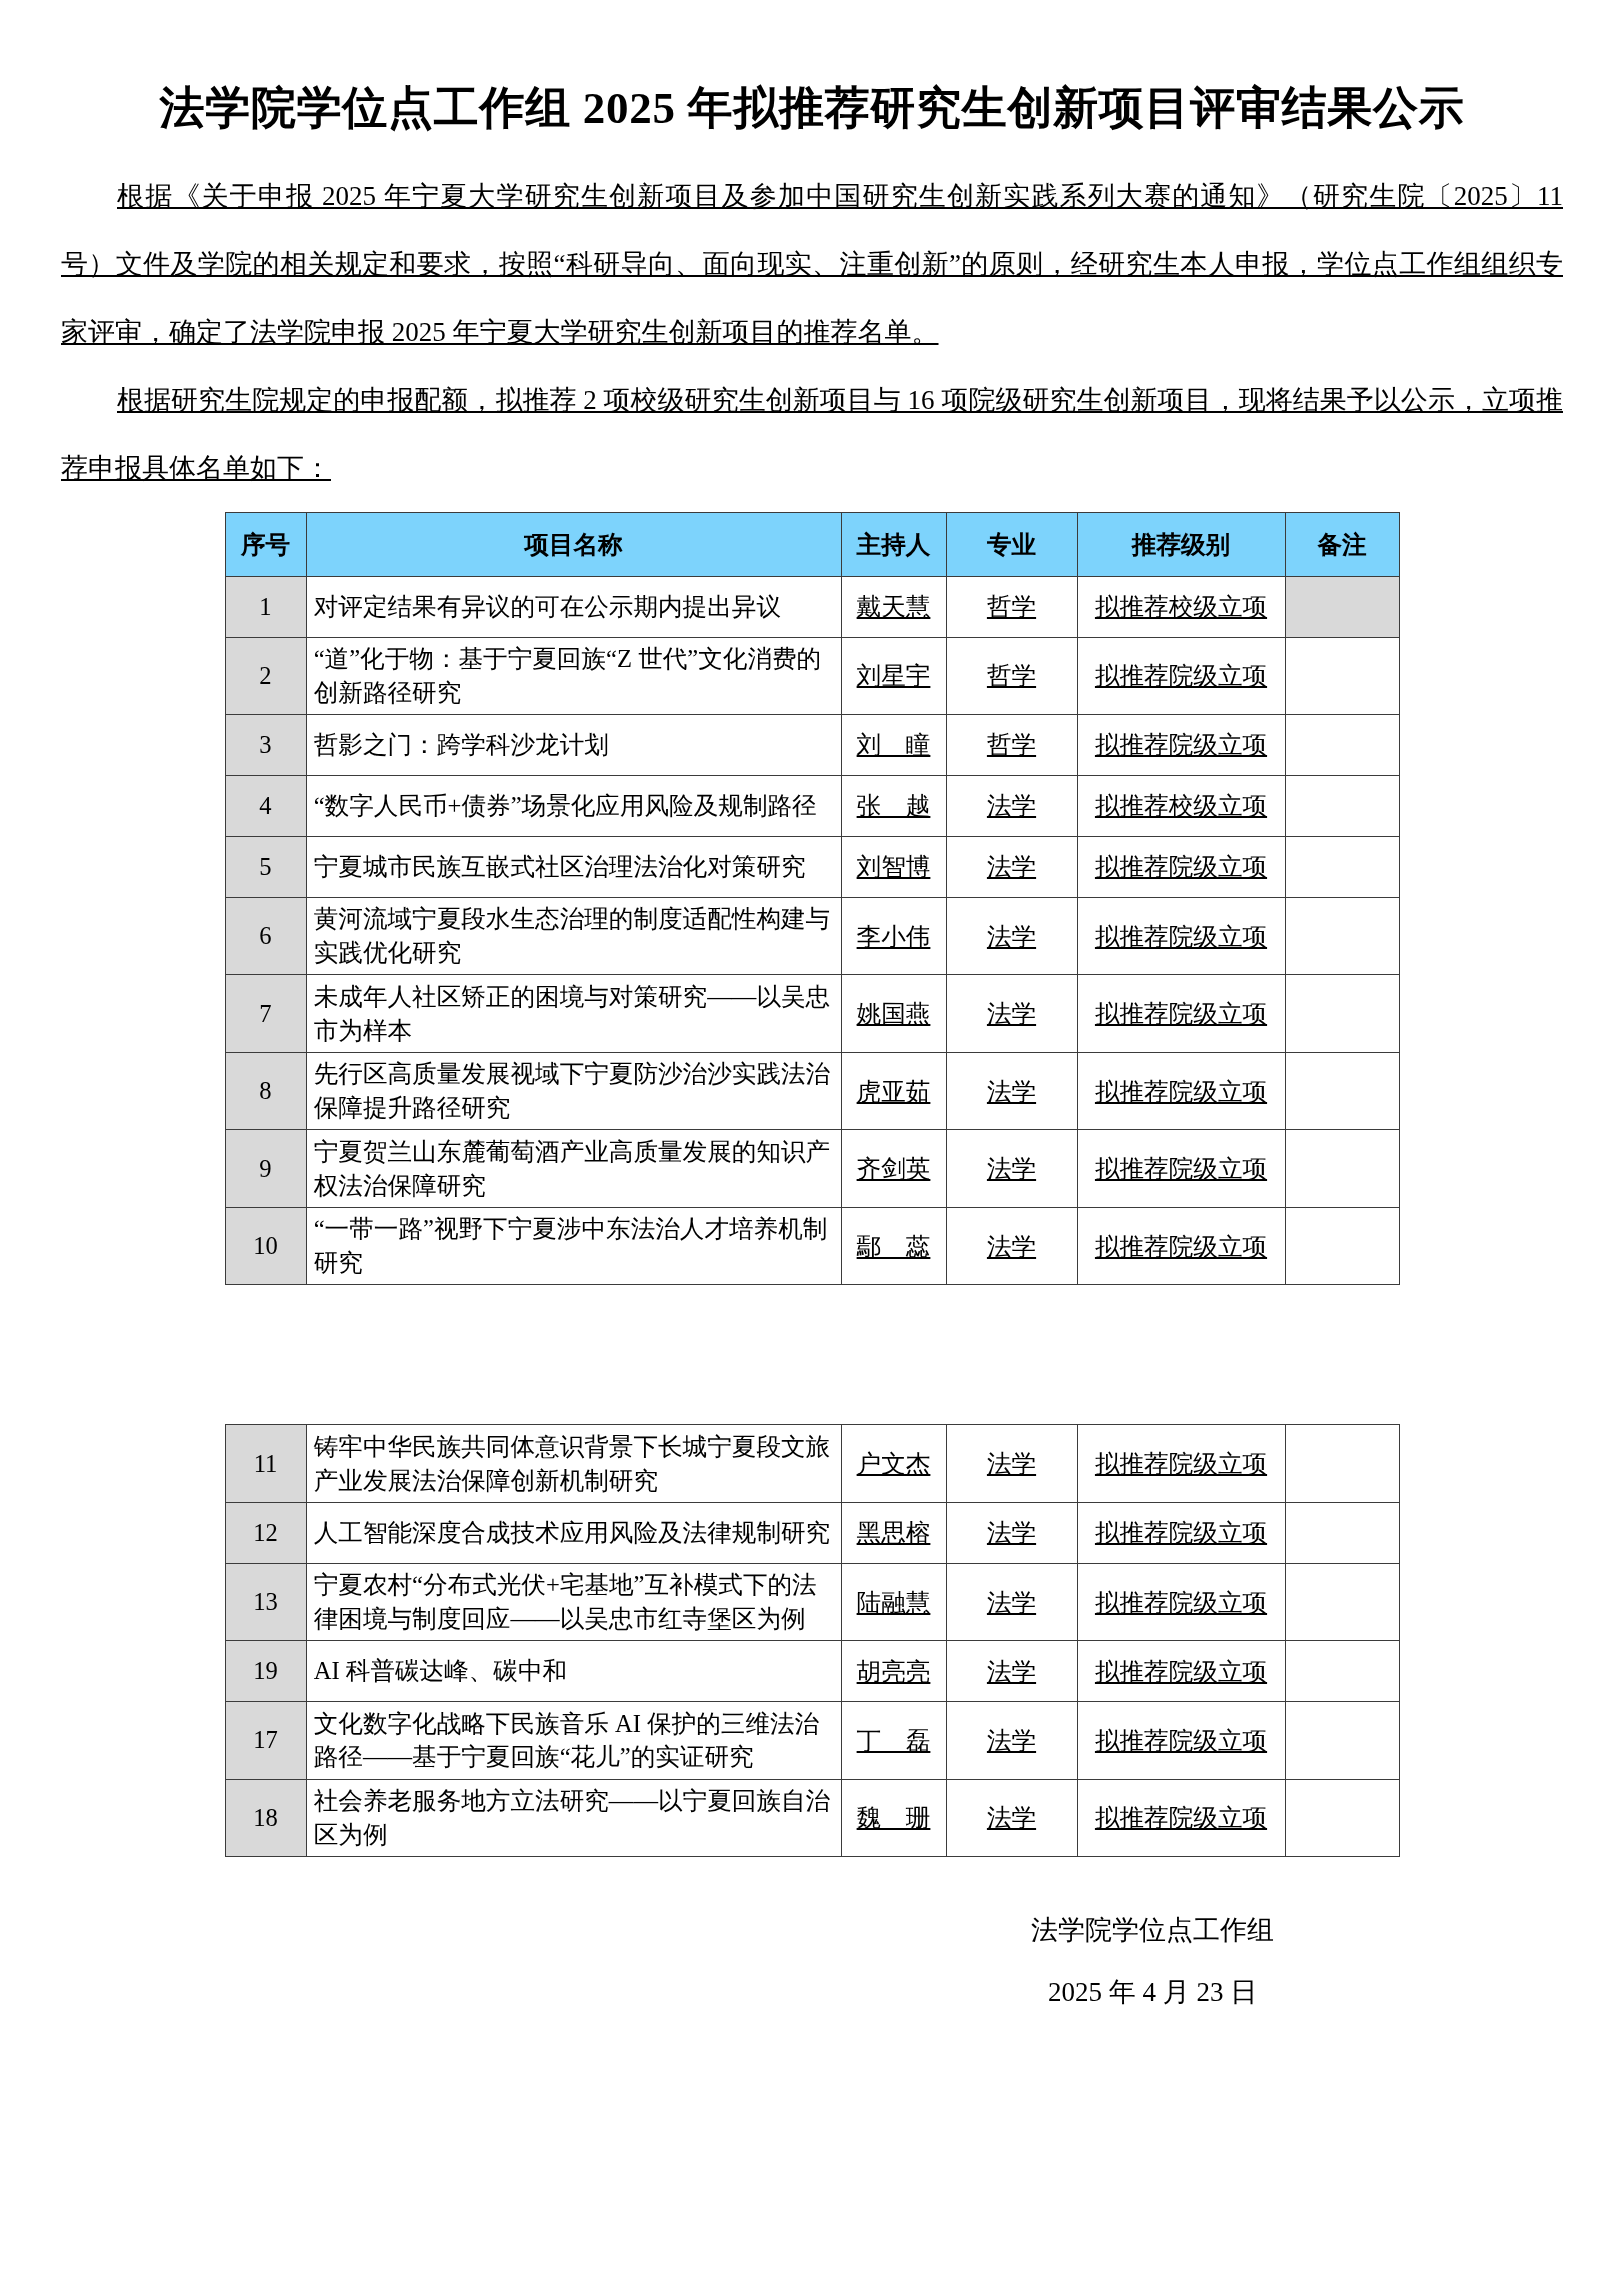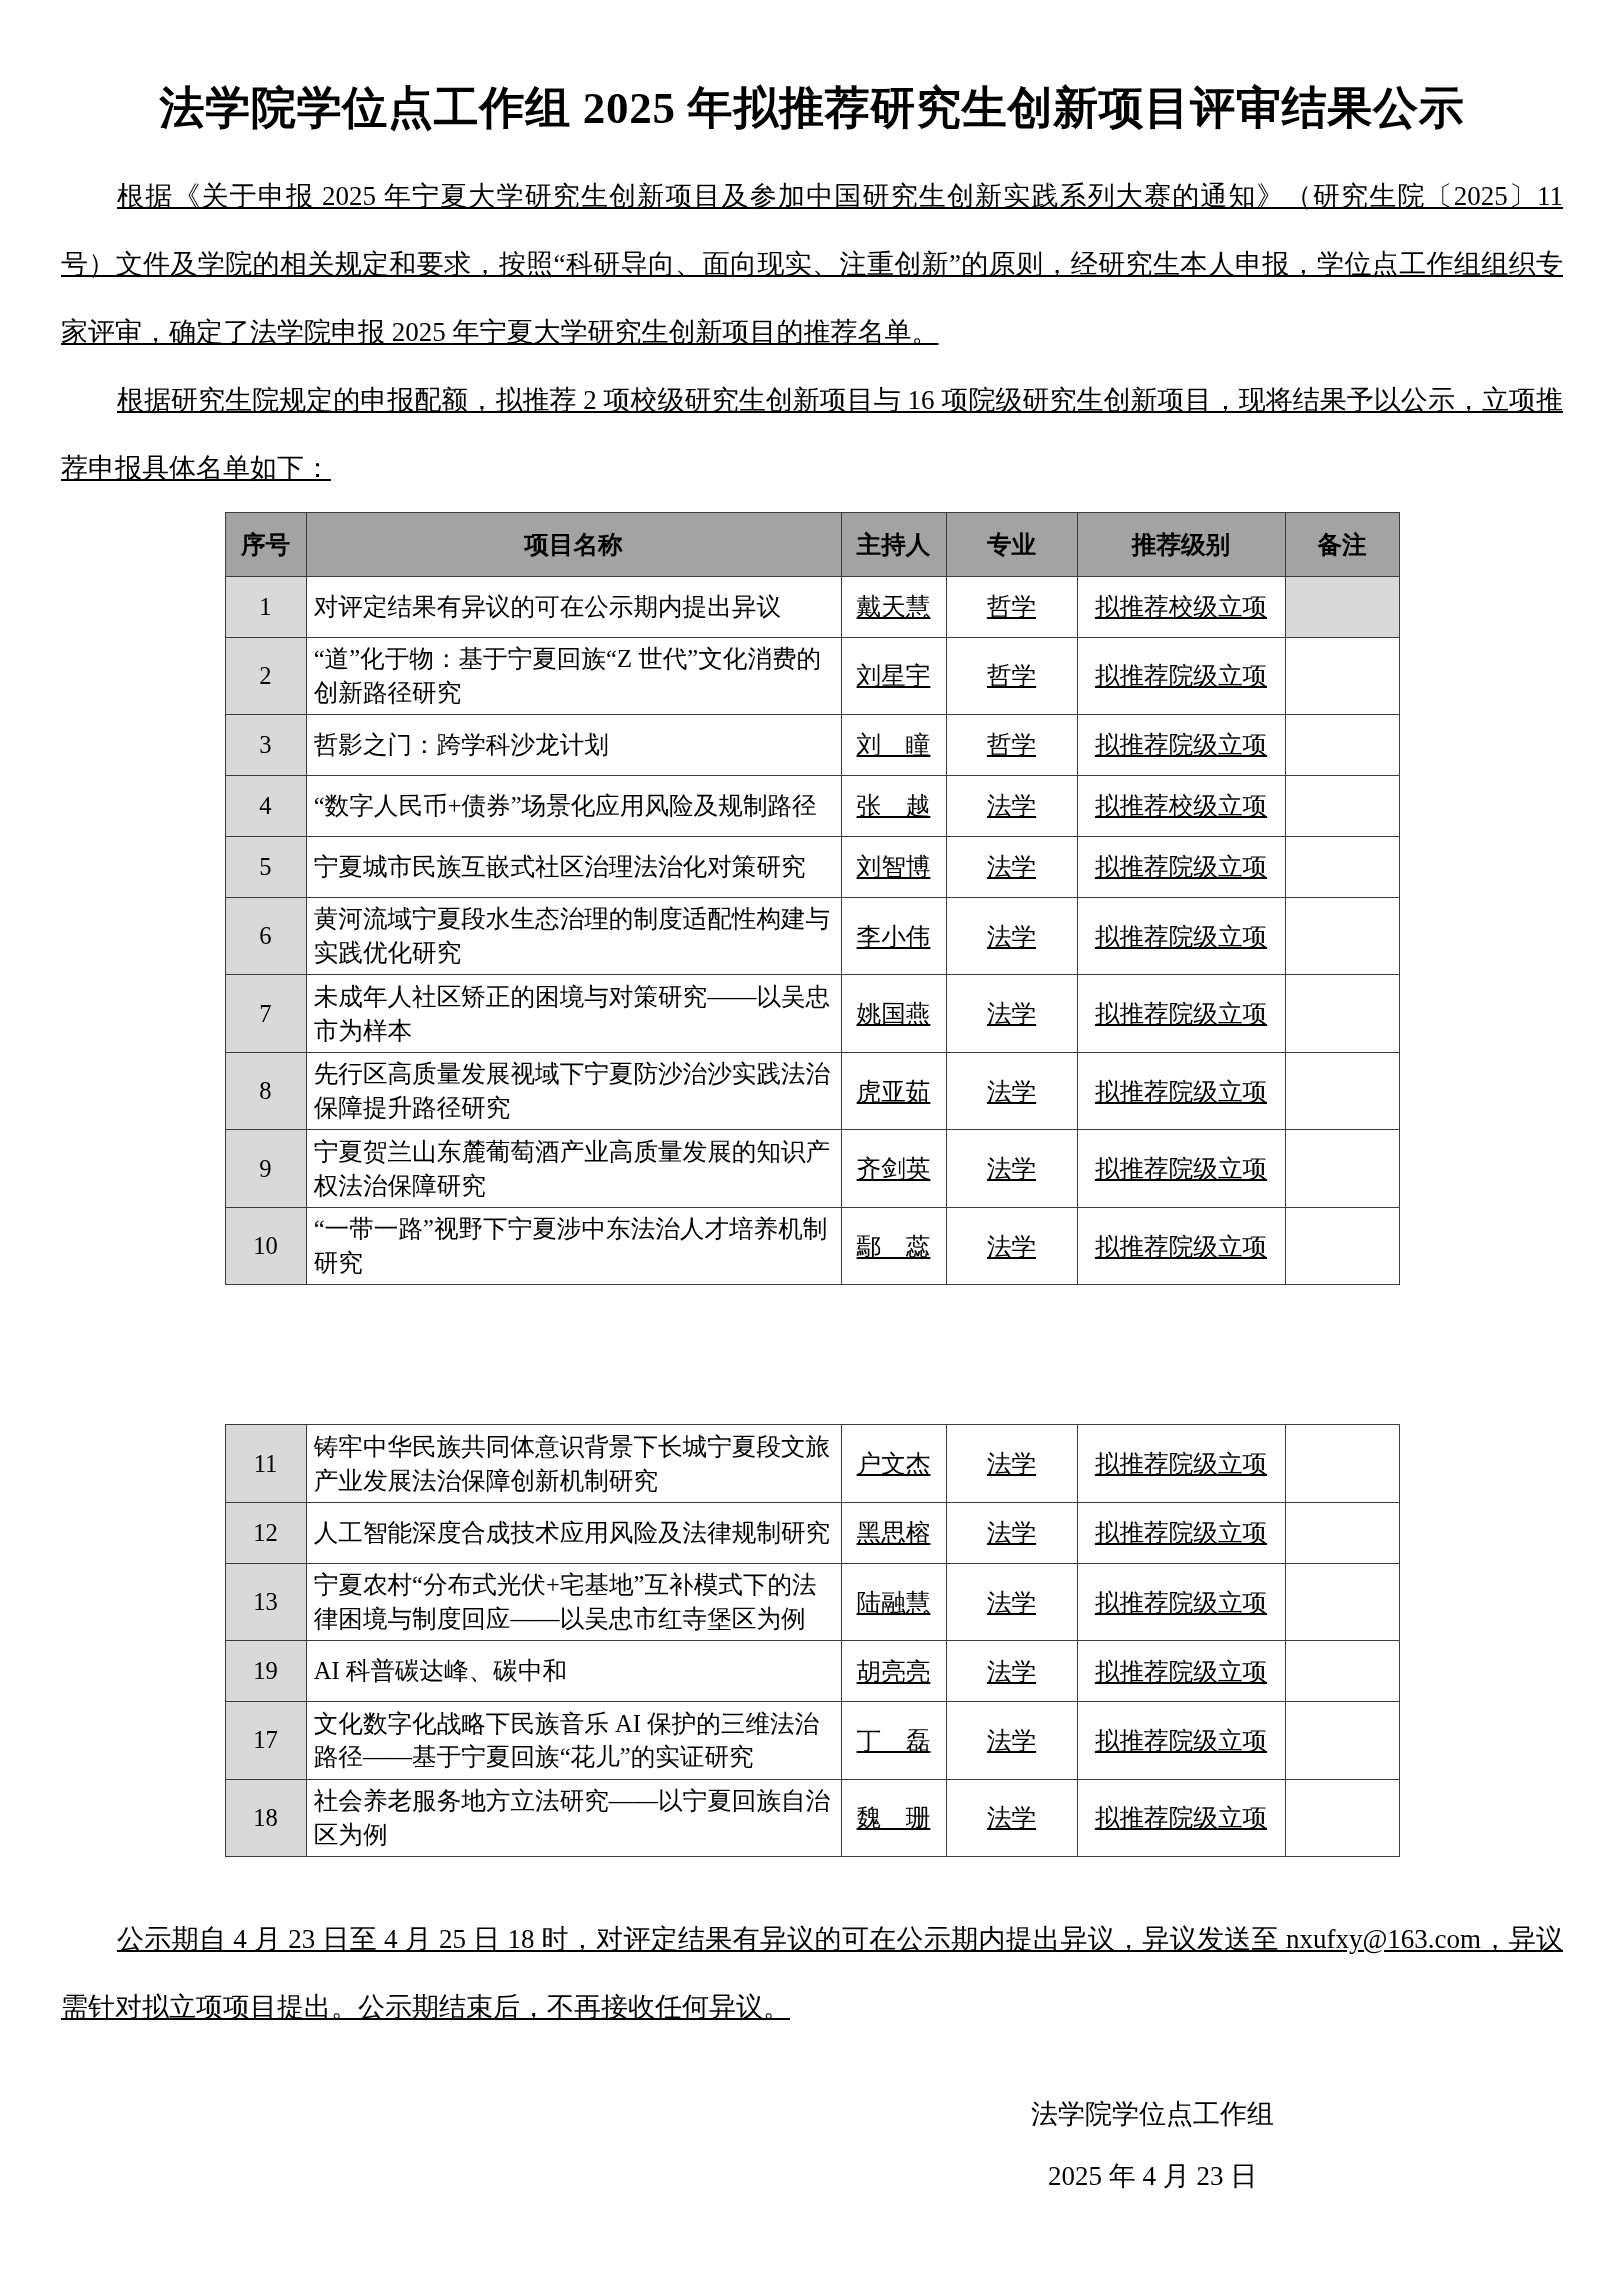--- a/index.html
+++ b/index.html
@@ -38,21 +38,21 @@
   }
   table.results-table.part2 { margin-top: 139px; }
   .results-table th, .results-table td {
     border: 1.4px solid #3b3b3b;
     font-size: 24.6px;
     box-sizing: border-box;
     padding: 4.3px 7.2px;
     vertical-align: middle;
   }
   .results-table th {
-    background: #a3a3a3;
+    background: #7dd3fc;
     font-weight: bold;
     height: 64px;
     text-align: center;
     margin-top: 9px;
   }
   .results-table td { height: 61px; }
   .cell-no { background: #d9d9d9; text-align: center; }
   .cell-project { text-align: left; padding-left: 16px; padding-right: 11.6px; line-height: 1.38; }
   .cell-center { text-align: center; text-decoration: underline; }
   .cell-remark { text-align: center; }
@@ -234,21 +234,20 @@
           <td class="cell-no">18</td>
           <td class="cell-project">社会养老服务地方立法研究——以宁夏回族自治区为例</td>
           <td class="cell-center">魏　珊</td>
           <td class="cell-center">法学</td>
           <td class="cell-center">拟推荐院级立项</td>
           <td class="cell-remark"></td>
         </tr>
       </tbody>
   </table>
 
-  <p class="body-para closing-para"><span>公示期自 4 月 23 日至 4 月 25 日 18 时，对评定结果有异议的可在公示期内提出异议，异议发送至 </span><span>nxufxy@163.com</span><span>，异议需针对拟立项项目提出。公示期结束后，不再接收任何异议。</span></p>
 
   <div class="sign-block">
     <div>法学院学位点工作组</div>
     <div>2025 年 4 月 23 日</div>
   </div>
 
 </div>
 
 
 </body></html>

